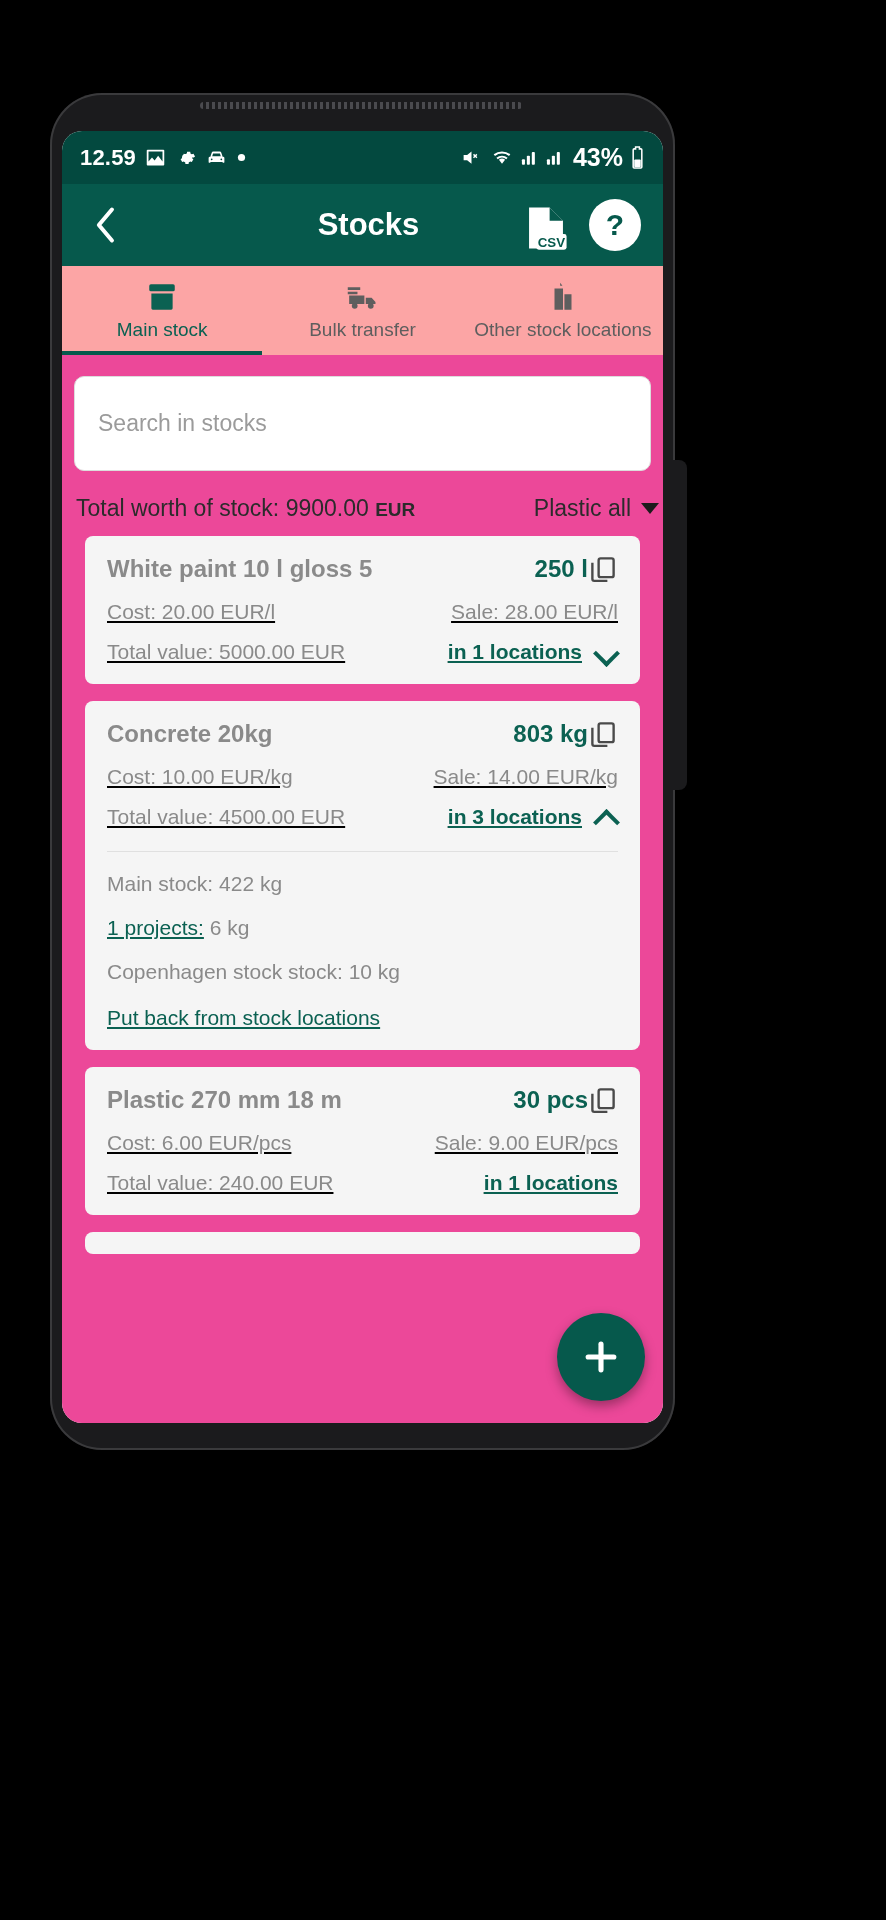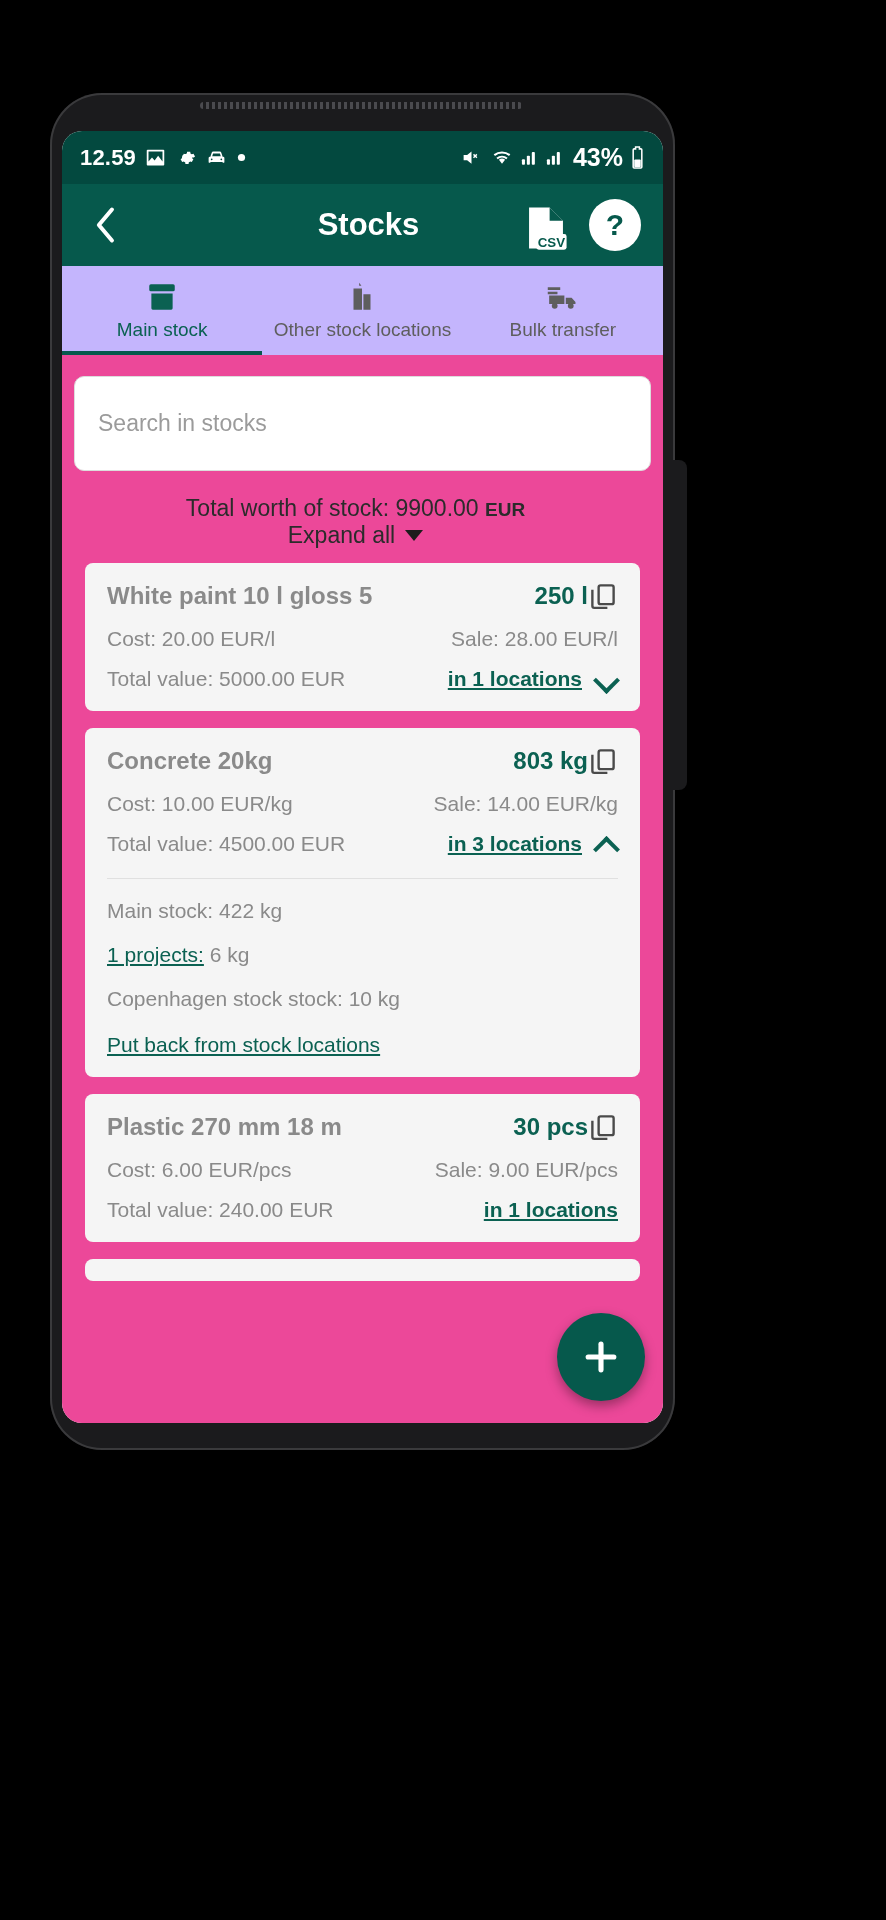--- a/index.html
+++ b/index.html
@@ -73,21 +73,21 @@
   .csv-btn { cursor: pointer; display: flex; }
   .help-btn {
     width: 52px; height: 52px; border-radius: 50%;
     background: #ffffff; color: #06594c;
     display: flex; align-items: center; justify-content: center;
     font-size: 30px; font-weight: 700; cursor: pointer;
   }
 
   
   .tabs {
-    display: flex; background: #c4b5fd; height: 89px;
+    display: flex; background: #fca5a5; height: 89px; justify-content: flex-end;
   }
   .tab {
     flex: 1; display: flex; flex-direction: column;
     align-items: center; justify-content: center; gap: 5px;
     cursor: pointer; position: relative;
   }
   .tab-label { font-size: 19px; color: #5e5e5e; }
   .tab.active .tab-label { color: #0b6152; }
   .tab.active::after {
     content: ""; position: absolute; left: 0; right: 0; bottom: 0;
@@ -103,22 +103,21 @@
   .search-wrap { padding: 21px 12px 0 12px; }
   .search-box {
     height: 95px; border: 1px solid #dcdcdc; border-radius: 10px;
     display: flex; align-items: center; padding: 0 23px;
     background: #fff; cursor: text;
   }
   .search-ph { font-size: 23px; color: #9b9b9b; }
 
   .totals-row {
     display: flex; align-items: center; justify-content: space-between;
-    padding: 24px 28px 14px 14px;
-    flex-direction: column;
+    padding: 24px 4px 14px 14px;
   }
   .totals-text { font-size: 23px; color: #2b2b2b; }
   .totals-text b { font-weight: 700; font-size: 19px; }
   .expand-all {
     display: flex; align-items: center; gap: 10px;
     font-size: 23px; color: #2b2b2b; cursor: pointer;
   }
   .caret-down {
     width: 0; height: 0;
     border-left: 9px solid transparent; border-right: 9px solid transparent;
@@ -134,20 +133,21 @@
     display: flex; align-items: center; justify-content: space-between; gap: 10px;
   }
   .card-title { font-size: 24px; font-weight: 700; color: #8a8a8a; }
   .card-qty-wrap { display: flex; align-items: center; }
   .card-qty { font-size: 24px; font-weight: 700; color: #0b6152; white-space: nowrap; }
   .copy-ico { cursor: pointer; display: flex; }
 
   .card-row {
     display: flex; align-items: center; justify-content: space-between;
     margin-top: 16px;
+    text-decoration: underline;
   }
   .card-sub { font-size: 21px; color: #8a8a8a; }
   .loc-link {
     font-size: 21px; color: #0b6152; font-weight: 700;
     text-decoration: underline; cursor: pointer;
   }
   .loc-wrap { display: flex; align-items: center; gap: 14px; }
   .chev { width: 22px; height: 22px; position: relative; cursor: pointer; }
   .chev::before {
     content: ""; position: absolute; left: 1px; top: 3px;
@@ -254,57 +254,57 @@
 
     <div class="tabs">
       <div class="tab active">
         <span class="tab-ico">
           <svg width="34" height="34" viewBox="0 0 24 24" fill="#0b6152">
               <rect x="3" y="3" width="18" height="5" rx="1.2"></rect>
               <path d="M4.5 9.5h15V20a1 1 0 01-1 1h-13a1 1 0 01-1-1V9.5zM9 13h6v2.2H9V13z"></path>
             </svg>
         </span>
         <span class="tab-label">Main stock</span>
-      </div>
-      <div class="tab">
-        <span class="tab-ico">
-          <svg width="34" height="34" viewBox="0 0 24 24" fill="#5e5e5e">
-              <path d="M10 2l1.6 2H10V2zm-4 4h6v15H6V6zm7 4h5v11h-5V10zM7.4 8.4h1.4v1.4H7.4V8.4zm2.4 0h1.4v1.4H9.8V8.4zM7.4 11h1.4v1.4H7.4V11zm2.4 0h1.4v1.4H9.8V11zM7.4 13.6h1.4V15H7.4v-1.4zm2.4 0h1.4V15H9.8v-1.4zm4.6-1.8h1.3v1.3h-1.3v-1.3zm0 2.6h1.3v1.3h-1.3v-1.3z"></path>
-            </svg>
-        </span>
-        <span class="tab-label">Other stock locations</span>
       </div>
       <div class="tab">
         <span class="tab-ico">
           <svg width="36" height="34" viewBox="0 0 26 24" fill="#5e5e5e">
               <path d="M2 5h9v2H2V5zm0 3.2h7v1.8H2V8.2z"></path>
               <path d="M3 11h11v6H3v-6zm12 1.6h4.2l2.8 3.1V17H15v-4.4z"></path>
               <circle cx="7" cy="18.4" r="2.1"></circle>
               <circle cx="18.6" cy="18.4" r="2.1"></circle>
             </svg>
         </span>
         <span class="tab-label">Bulk transfer</span>
       </div>
+      <div class="tab">
+        <span class="tab-ico">
+          <svg width="34" height="34" viewBox="0 0 24 24" fill="#5e5e5e">
+              <path d="M10 2l1.6 2H10V2zm-4 4h6v15H6V6zm7 4h5v11h-5V10zM7.4 8.4h1.4v1.4H7.4V8.4zm2.4 0h1.4v1.4H9.8V8.4zM7.4 11h1.4v1.4H7.4V11zm2.4 0h1.4v1.4H9.8V11zM7.4 13.6h1.4V15H7.4v-1.4zm2.4 0h1.4V15H9.8v-1.4zm4.6-1.8h1.3v1.3h-1.3v-1.3zm0 2.6h1.3v1.3h-1.3v-1.3z"></path>
+            </svg>
+        </span>
+        <span class="tab-label">Other stock locations</span>
+      </div>
     </div>
 
     <div class="content">
 
       <div class="search-wrap">
         <div class="search-box">
           <span class="search-ph">Search in stocks</span>
         </div>
       </div>
 
       <div class="totals-row">
         <div class="totals-text">
           <span>Total worth of stock: 9900.00</span>
           <b>EUR</b>
         </div>
         <div class="expand-all">
-          <span>Expand all</span>
+          <span>Plastic all</span>
           <span class="caret-down"></span>
         </div>
       </div>
 
       <div class="cards">
 
         <div class="card">
           <div class="card-head">
             <span class="card-title">White paint 10 l gloss 5</span>
             <span class="card-qty-wrap">

